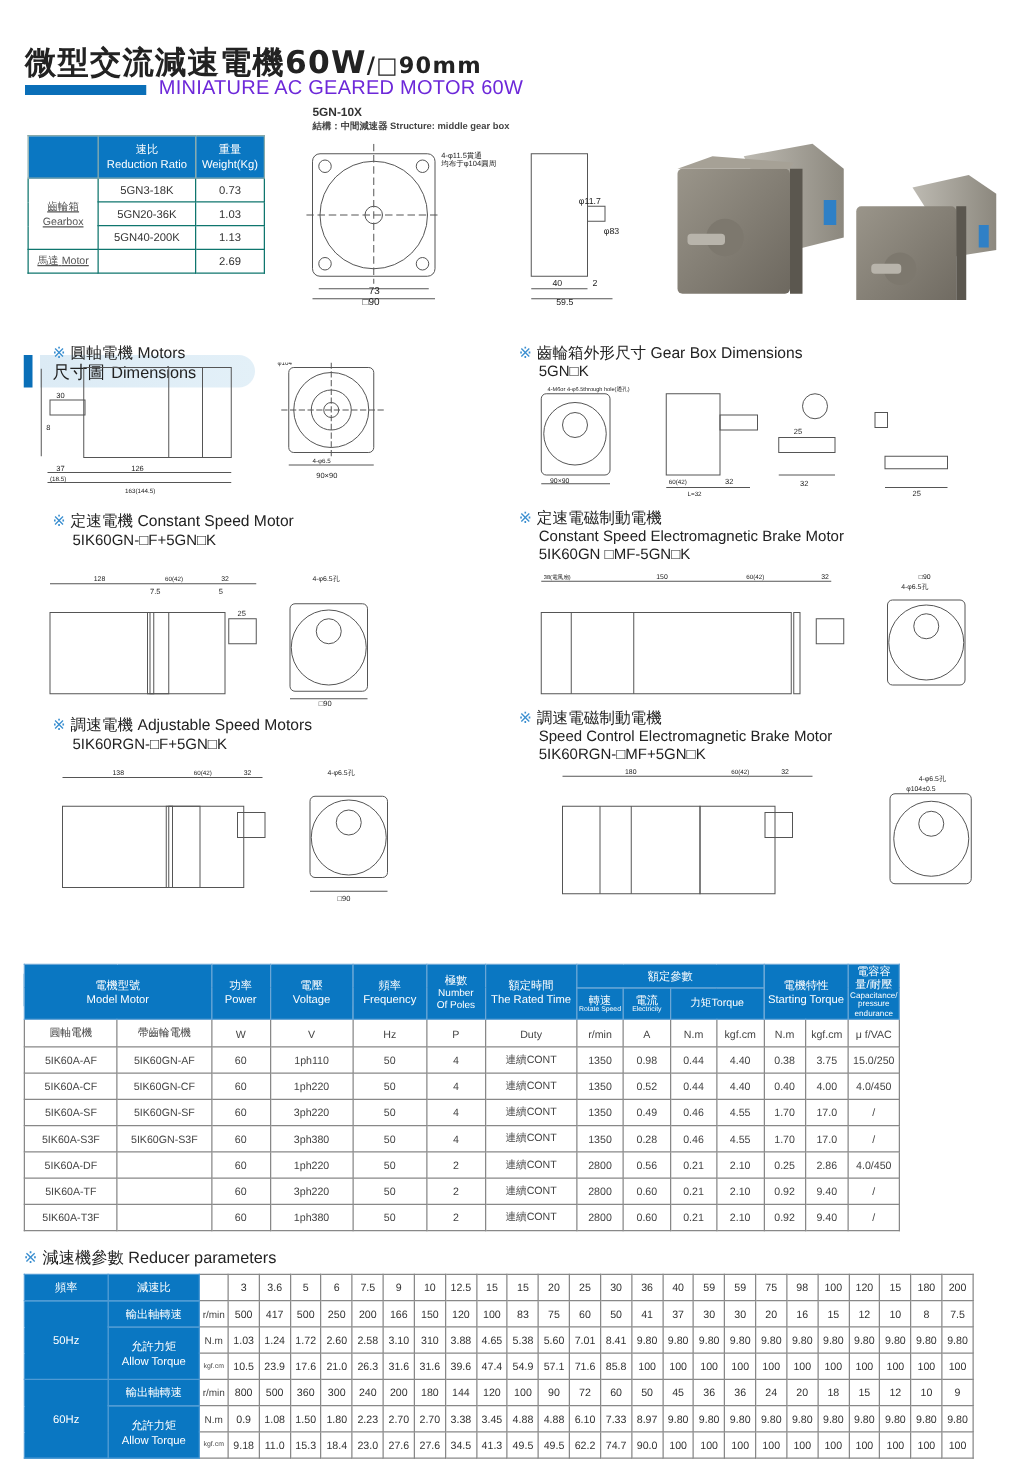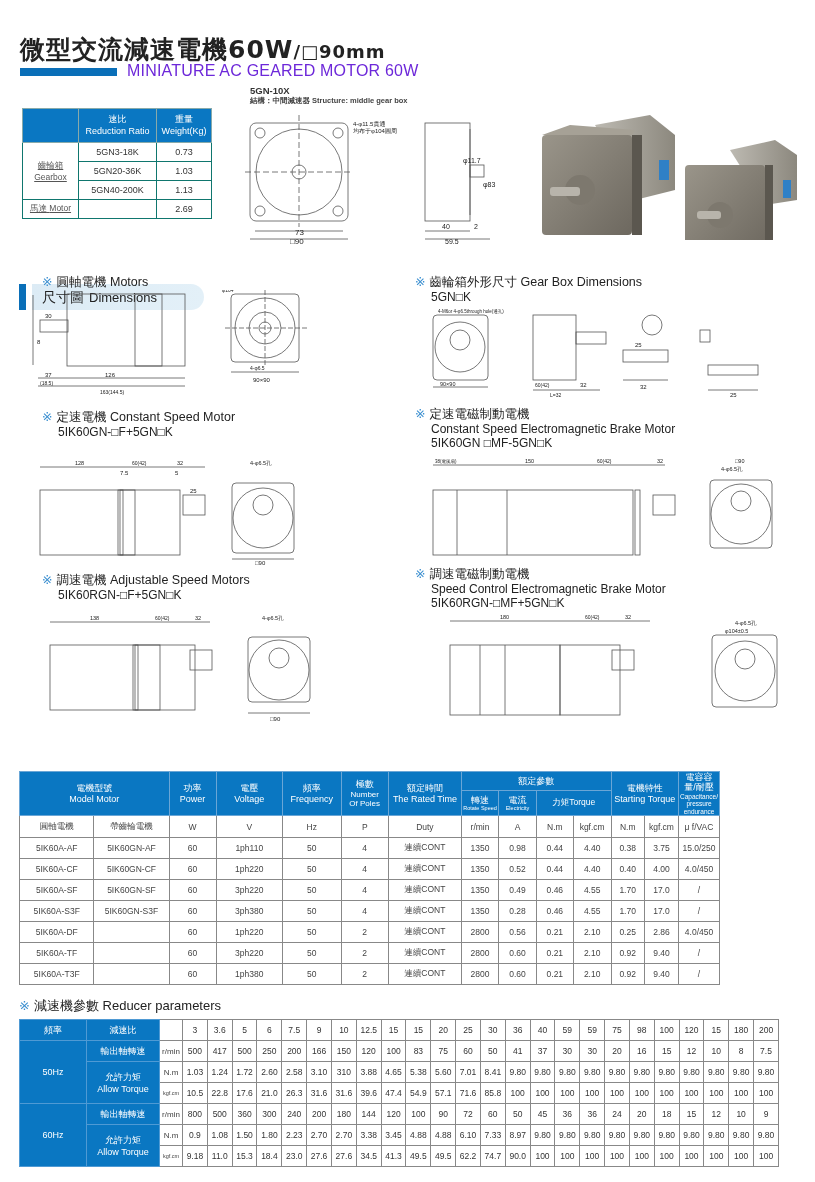--- a/index.html
+++ b/index.html
@@ -610,21 +610,21 @@
         <td>9.80</td>
         <td>9.80</td>
         <td>9.80</td>
         <td>9.80</td>
         <td>9.80</td>
         <td>9.80</td>
       </tr>
       <tr>
         <td class="unit kgf">kgf.cm</td>
         <td>10.5</td>
-        <td>22.8</td>
+        <td>23.9</td>
         <td>17.6</td>
         <td>21.0</td>
         <td>26.3</td>
         <td>31.6</td>
         <td>31.6</td>
         <td>39.6</td>
         <td>47.4</td>
         <td>54.9</td>
         <td>57.1</td>
         <td>71.6</td>

